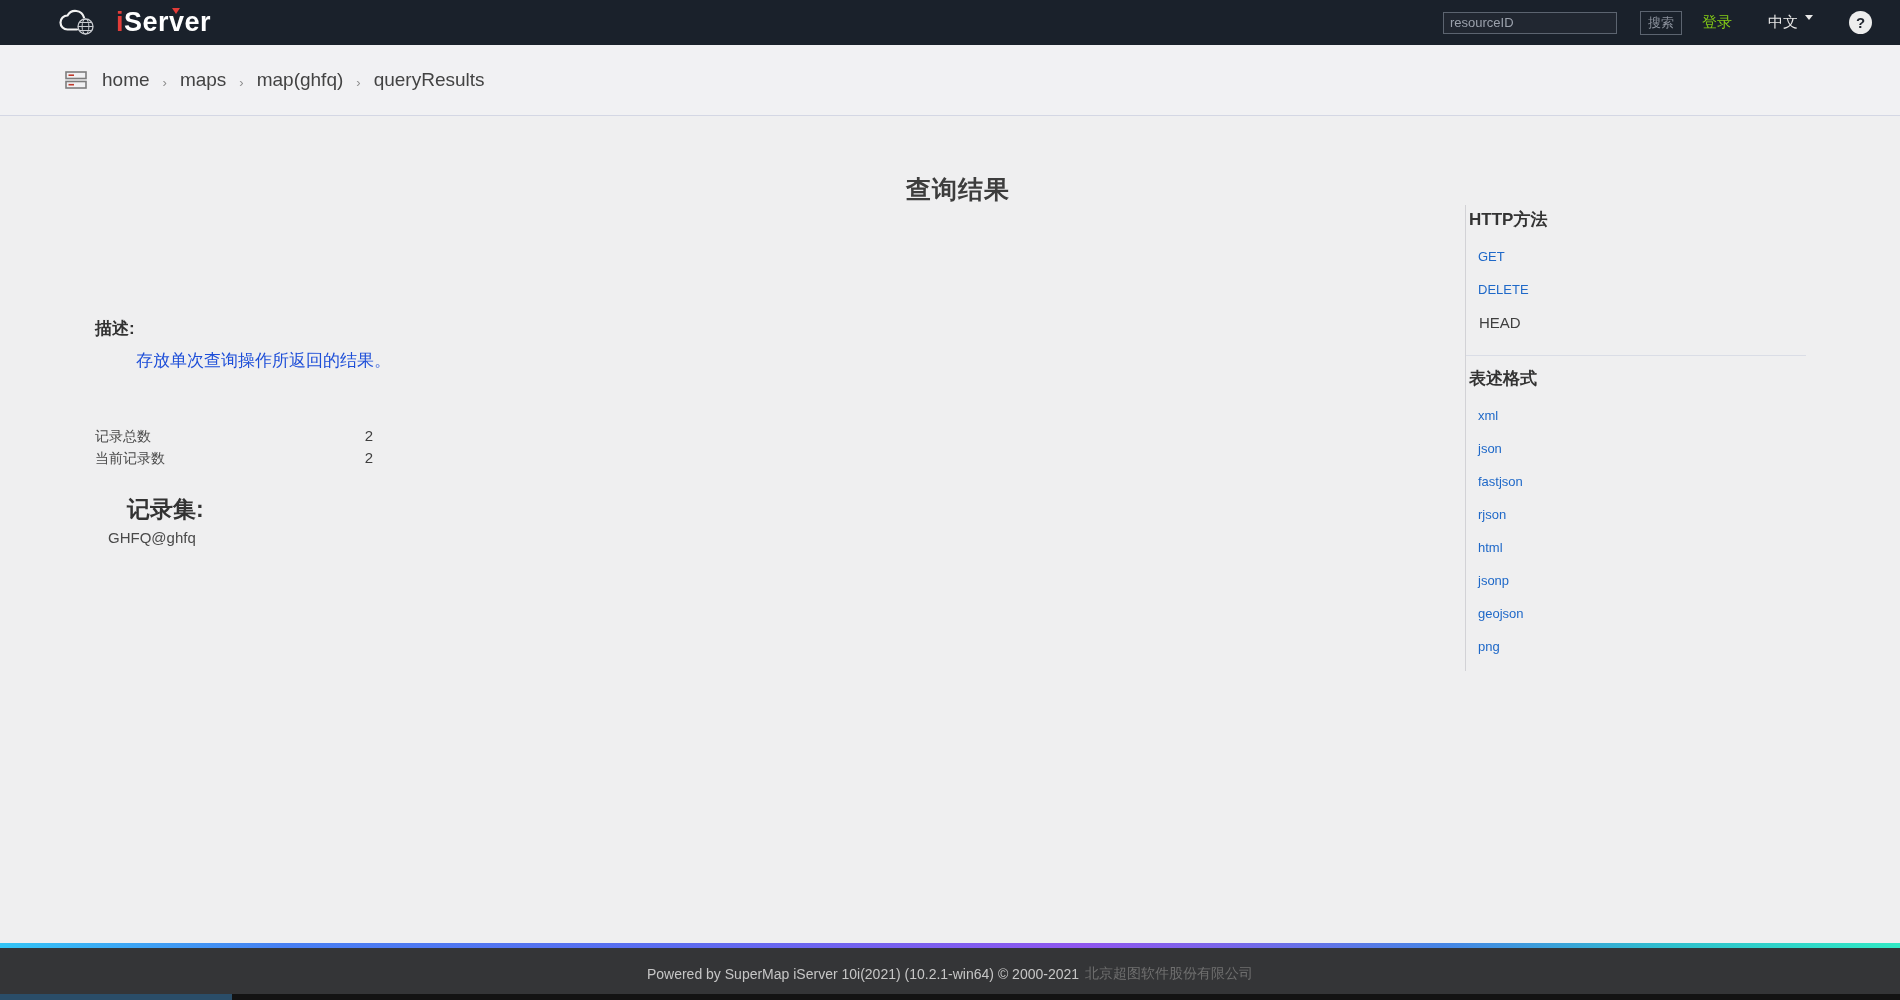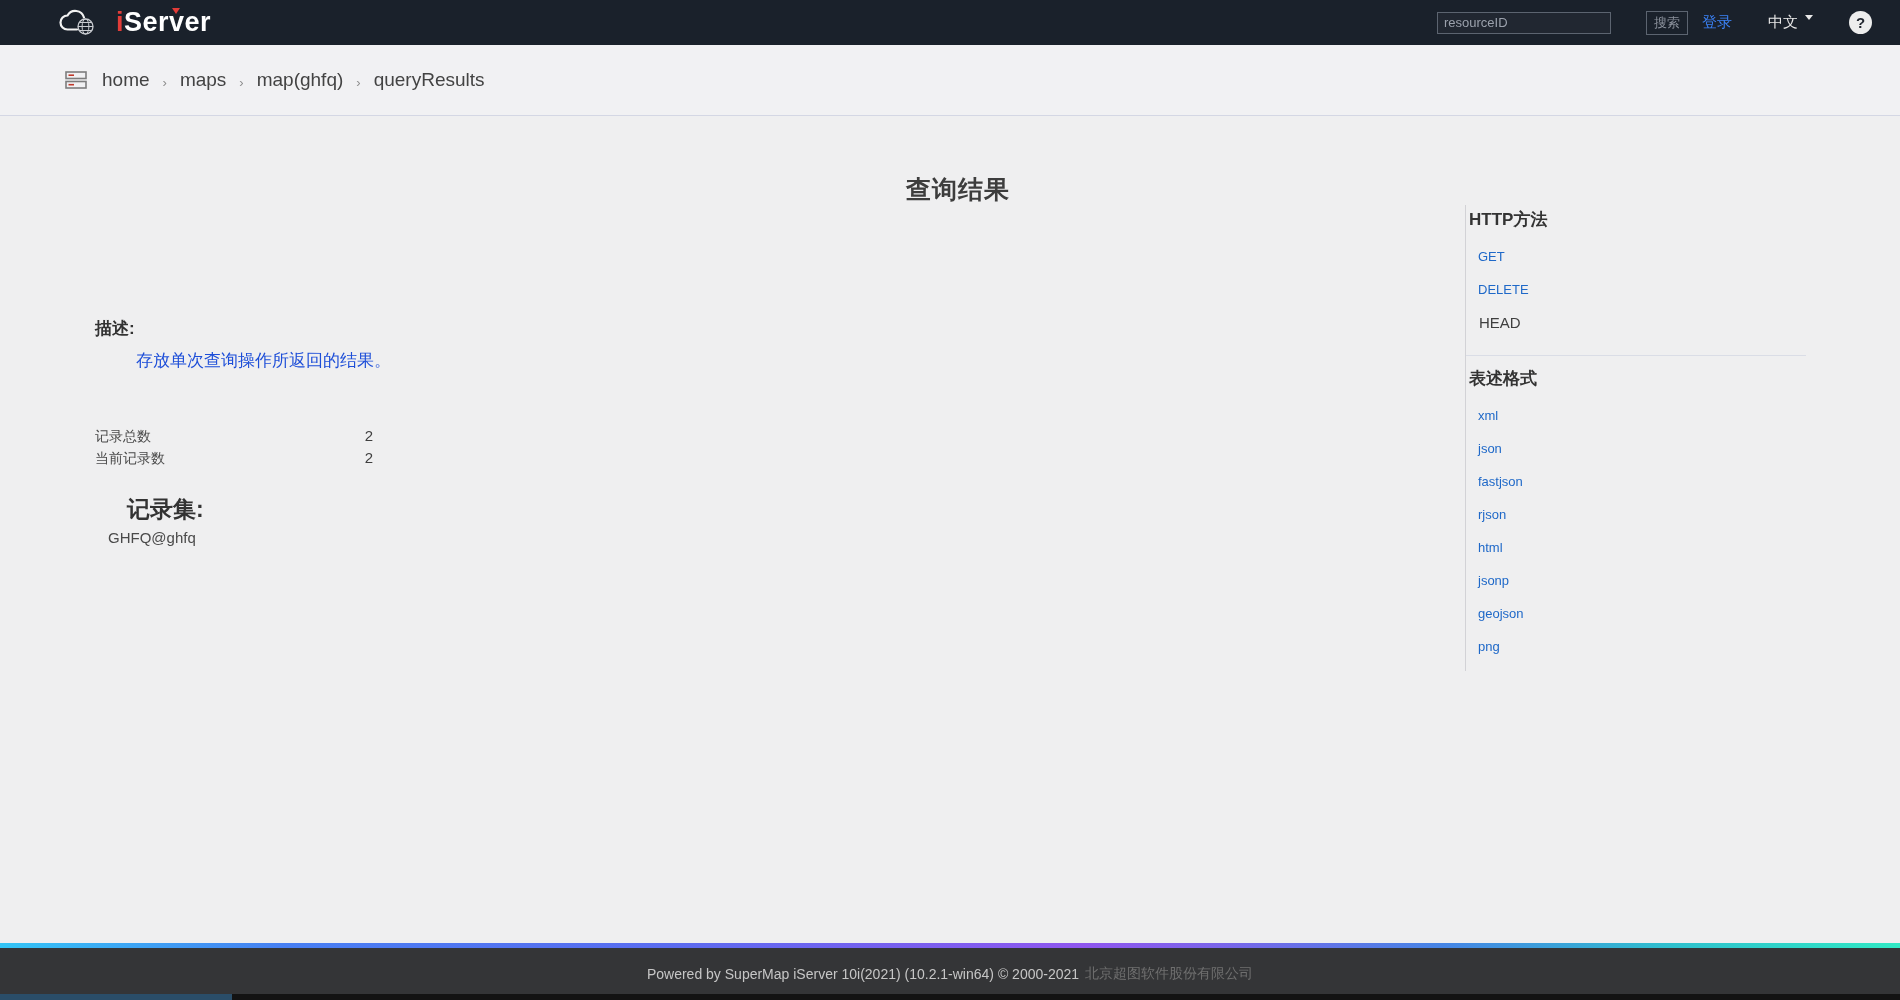--- a/index.html
+++ b/index.html
@@ -11,23 +11,23 @@
   .brand{position:absolute;left:54px;top:0;height:45px;display:flex;align-items:center;gap:18px;cursor:pointer;}
   .brand-text{font-size:27px;font-weight:600;color:#ffffff;position:relative;letter-spacing:.5px;line-height:1;}
   .brand-i{color:#e23c38;}
   .brand-accent{position:absolute;top:-1px;left:56px;width:0;height:0;
     border-left:4px solid transparent;border-right:4px solid transparent;border-top:6px solid #e23c38;}
   .nav-right{position:absolute;right:28px;top:0;height:45px;display:flex;align-items:center;}
   .searchbox{display:flex;align-items:center;gap:20px;}
   .search-input{width:160px;height:20px;background:rgba(255,255,255,0.03);border:1px solid #5c6470;
     color:#cdd2da;padding:0 6px;font-size:13px;outline:none;font-family:inherit;}
   .search-input::placeholder{color:#9ba1ac;}
-  .search-btn{height:24px;min-width:42px;margin-left:15px;background:transparent;border:1px solid #5c6470;
+  .search-btn{height:24px;min-width:42px;margin-left:3px;background:transparent;border:1px solid #5c6470;
     color:#8d939e;font-size:13px;cursor:pointer;font-family:inherit;padding:0 5px;}
-  .nav-link{margin-left:14px;color:#3b82f6;font-size:15px;text-decoration:none;cursor:pointer;}
+  .nav-link{margin-left:20px;color:#84cc16;font-size:15px;text-decoration:none;cursor:pointer;}
   .lang{margin-left:36px;color:#e9e9e9;font-size:15px;display:flex;align-items:flex-start;cursor:pointer;}
   .caret{width:0;height:0;border-left:4px solid transparent;border-right:4px solid transparent;
     border-top:5px solid #e9e9e9;margin-left:7px;margin-top:2px;}
   .help{margin-left:36px;width:23px;height:23px;border-radius:50%;background:#ededed;color:#1f242d;
     font-weight:bold;font-size:15px;display:flex;align-items:center;justify-content:center;cursor:pointer;}
 
   
   .breadcrumb-bar{position:absolute;top:45px;left:0;right:0;height:71px;background:#f1f1f3;
     border-bottom:1px solid #d4d7e4;display:flex;align-items:center;padding-left:64px;box-sizing:border-box;}
   .crumb-icon{display:flex;margin-right:12px;}

